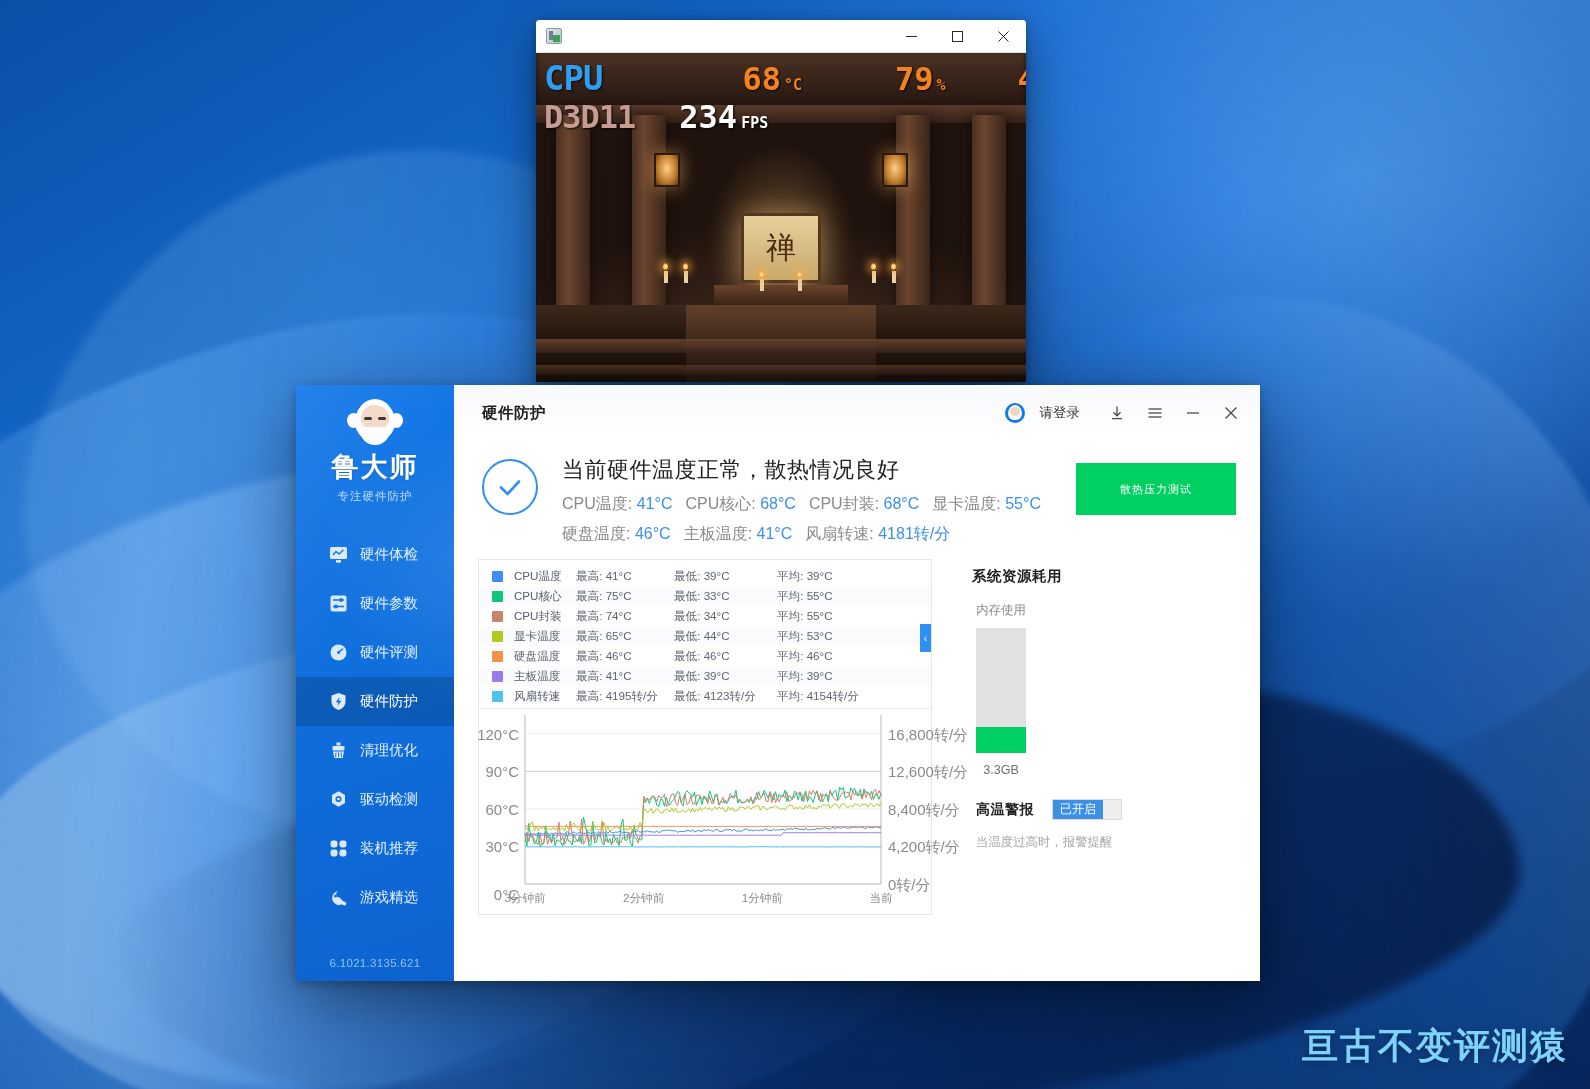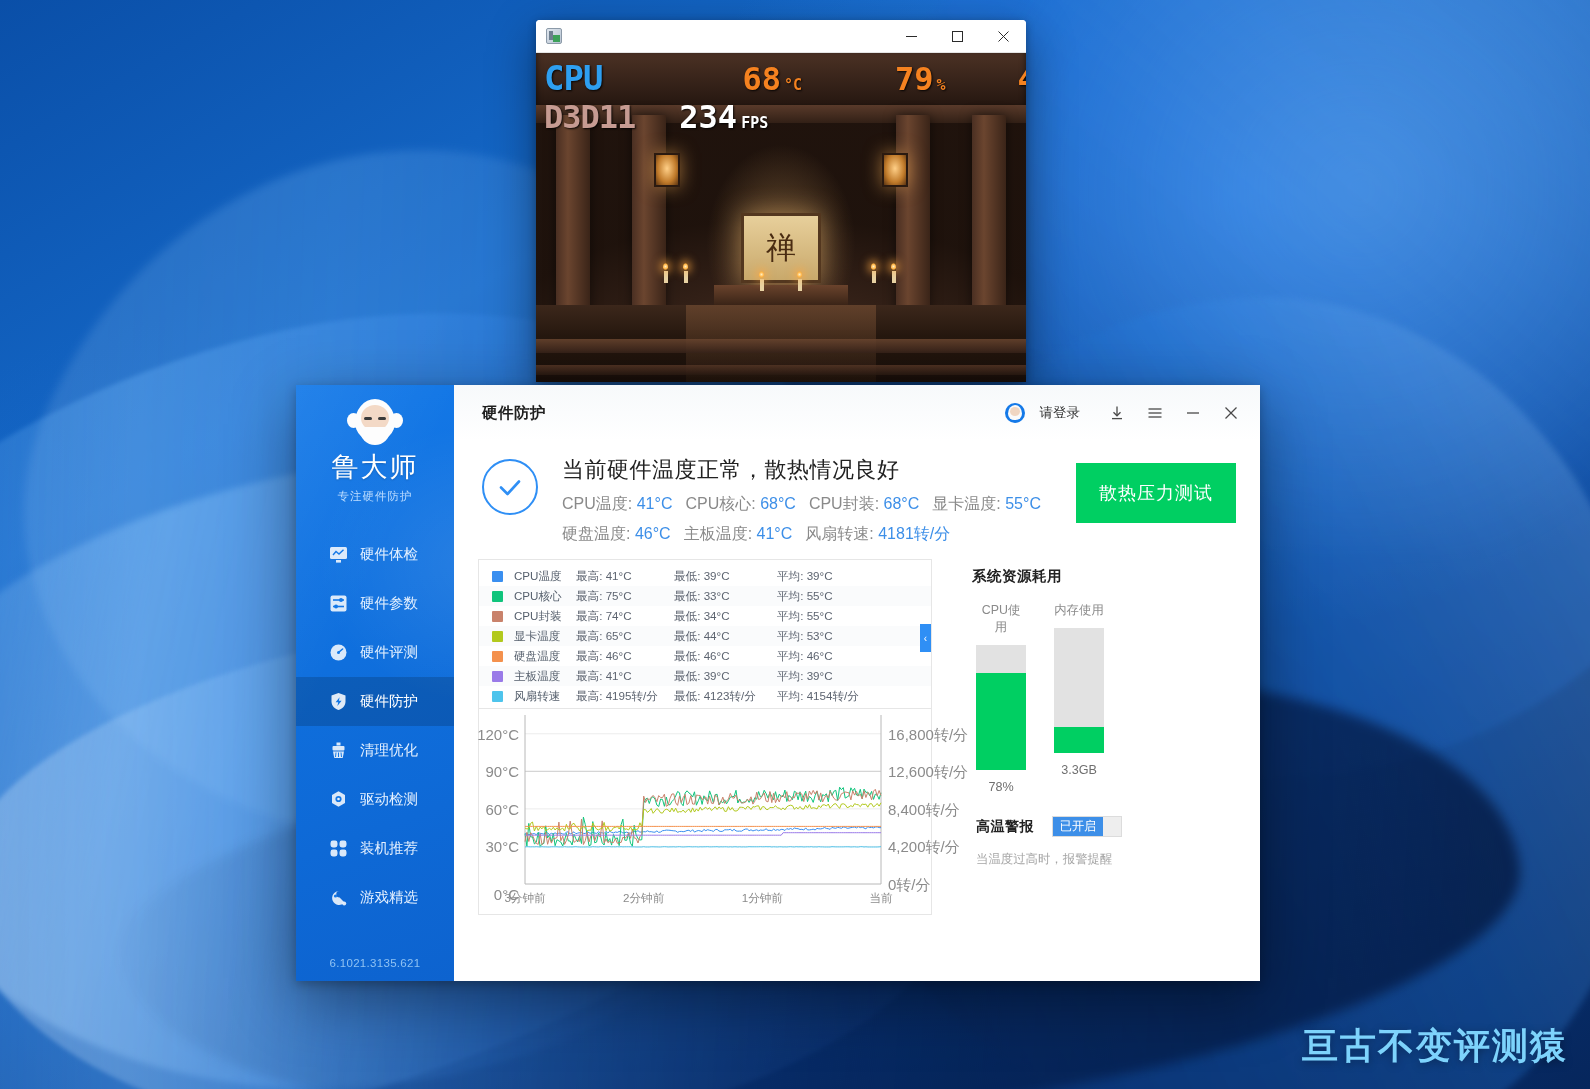--- a/index.html
+++ b/index.html
@@ -234,21 +234,21 @@
   #ld-mascot .eye-l, #ld-mascot .eye-r {
     position:absolute; top:18px; width:8px; height:3px; background:#3a3a3a; border-radius:2px;
   }
   #ld-mascot .eye-l { left:17px; }
   #ld-mascot .eye-r { left:31px; }
   #ld-mascot .beard {
     position:absolute; left:13px; top:28px; width:30px; height:18px;
     background:#fdfdfd; border-radius:0 0 50% 50%/0 0 80% 80%;
   }
   #ld-brand {
-    margin-top:4px; color:#fff; font-size:27px; font-weight:normal; letter-spacing:2px;
+    margin-top:4px; color:#fff; font-size:27px; font-weight:bold; letter-spacing:2px;
     text-shadow: 0 1px 2px rgba(0,0,0,0.18);
   }
   #ld-slogan {
     margin-top:4px; color:#bdddff; font-size:11.5px; letter-spacing:1px;
   }
   #ld-nav { position:relative; margin-top:26px; }
   .nav-item {
     height:49px; display:flex; align-items:center; padding-left:32px;
     color:#e5f1ff; font-size:14.5px; cursor:pointer;
   }
@@ -301,22 +301,22 @@
     border:2.5px solid #2f8ff5; flex:0 0 56px;
     display:flex; align-items:center; justify-content:center; margin-top:4px;
   }
   #status-text { margin-left:24px; flex:1; }
   #status-head { font-size:22px; color:#222; letter-spacing:0.5px; }
   .stat-line { margin-top:9px; font-size:16px; color:#8a8a8a; }
   .stat-line span.v { color:#3d8fe8; }
   .stat-line .grp { margin-right:13px; white-space:nowrap; }
   #stress-btn {
     margin-left:auto; margin-top:8px;
-    width:160px; height:60px; background:#00cf62; color:#fff;
-    border:none; font-size:18px; font-family:inherit;
+    width:160px; height:52px; background:#00cf62; color:#fff;
+    border:none; font-size:11px; font-family:inherit;
     display:flex; align-items:center; justify-content:center; cursor:pointer;
     letter-spacing:1px;
   }
 
   
   #lower { display:flex; margin-top:14px; }
   #chart-card {
     width:454px; flex:0 0 454px; position:relative;
     border:1px solid #e6e6e6; background:#fff;
   }
@@ -718,27 +718,20 @@
                 <span class="xl" style="left: 283.333px;">1分钟前</span>
                 <span class="xl" style="left: 402px;">当前</span>
               </div>
             </div>
         </div>
 
         <div id="right-panel">
           <div id="res-title">系统资源耗用</div>
           <div id="bars">
             <div class="bar-col">
-              <div class="bar-label">CPU使用</div>
-              <div class="bar-track">
-                <div class="bar-fill" id="cpu-fill" style="height: 78%;"></div>
-              </div>
-              <div class="bar-value">78%</div>
-            </div>
-            <div class="bar-col">
               <div class="bar-label">内存使用</div>
               <div class="bar-track">
                 <div class="bar-fill" id="mem-fill" style="height: 21%;"></div>
               </div>
               <div class="bar-value">3.3GB</div>
             </div>
           </div>
 
           <div id="alarm-row">
             <div id="alarm-label">高温警报</div>

